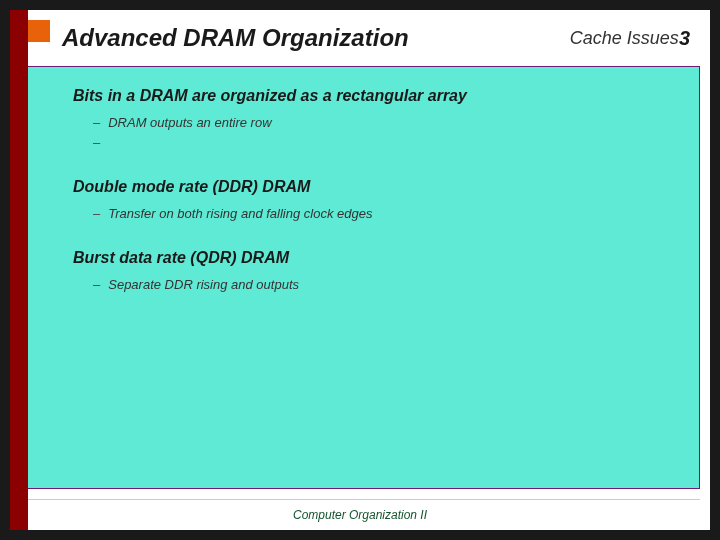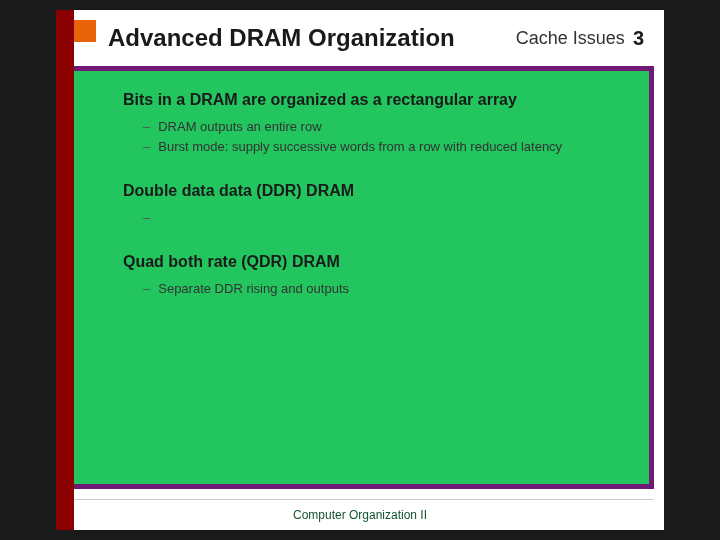--- a/index.html
+++ b/index.html
@@ -13,26 +13,27 @@
       height: 540px;
       background: #1a1a1a;
       display: flex;
       align-items: center;
       justify-content: center;
       font-family: Arial, sans-serif;
       overflow: hidden;
     }
 
     .slide-container {
-      width: 608px;
+      width: 700px;
       height: 520px;
       background: #ffffff;
       position: relative;
       display: flex;
       flex-direction: column;
+      font-style: italic;
     }
 
     .left-bar {
       position: absolute;
       left: 0;
       top: 0;
       width: 18px;
       height: 100%;
       background: #8B0000;
       z-index: 10;
@@ -59,40 +60,39 @@
     .slide-title {
       font-size: 24px;
       font-weight: bold;
       color: #1a1a1a;
       font-family: Arial, sans-serif;
     }
 
     .header-right {
       display: flex;
       align-items: center;
-      gap: 8px;
     }
 
     .cache-issues-label {
       font-size: 18px;
       color: #333333;
       font-family: Arial, sans-serif;
     }
 
     .slide-number {
       font-size: 20px;
       font-weight: bold;
       color: #1a1a1a;
     }
 
     .content-area {
       flex: 1;
       padding: 20px 40px 20px 52px;
-      background: #22c55e;
-      border: 5px solid #701a75;
+      background: #5eead4;
+      border: 1px solid #701a75;
       margin: 0 10px 10px 10px;
       position: relative;
     }
 
     .section {
       margin-bottom: 28px;
     }
 
     .section-title {
       font-size: 16px;
@@ -159,36 +159,36 @@
 
     <div class="section">
       <div class="section-title">Bits in a DRAM are organized as a rectangular array</div>
       <ul class="bullet-list">
         <li>
           <span class="bullet-dash">–</span>
           <span>DRAM outputs an entire row</span>
         </li>
         <li>
           <span class="bullet-dash">–</span>
-          <span>Burst mode: supply successive words from a row with reduced latency</span>
         </li>
       </ul>
     </div>
 
     <div class="section">
-      <div class="section-title">Double data data (DDR) DRAM</div>
+      <div class="section-title">Double mode rate (DDR) DRAM</div>
       <ul class="bullet-list">
         <li>
           <span class="bullet-dash">–</span>
+          <span>Transfer on both rising and falling clock edges</span>
         </li>
       </ul>
     </div>
 
     <div class="section">
-      <div class="section-title">Quad both rate (QDR) DRAM</div>
+      <div class="section-title">Burst data rate (QDR) DRAM</div>
       <ul class="bullet-list">
         <li>
           <span class="bullet-dash">–</span>
           <span>Separate DDR rising and outputs</span>
         </li>
       </ul>
     </div>
 
   </div>
 

